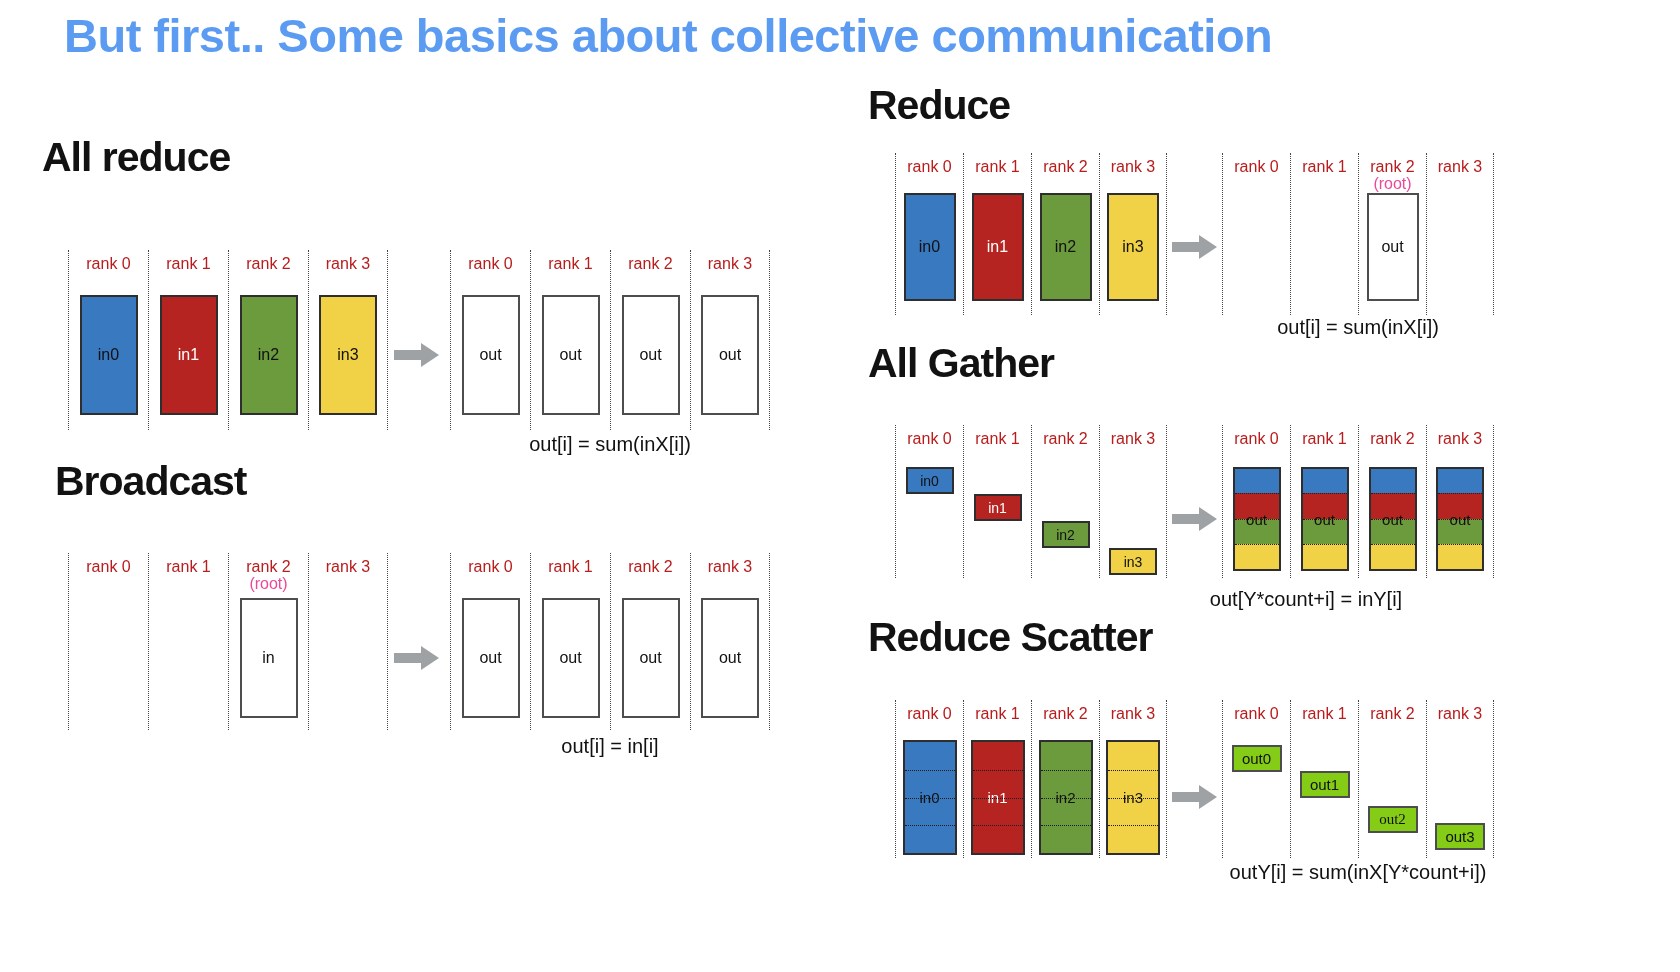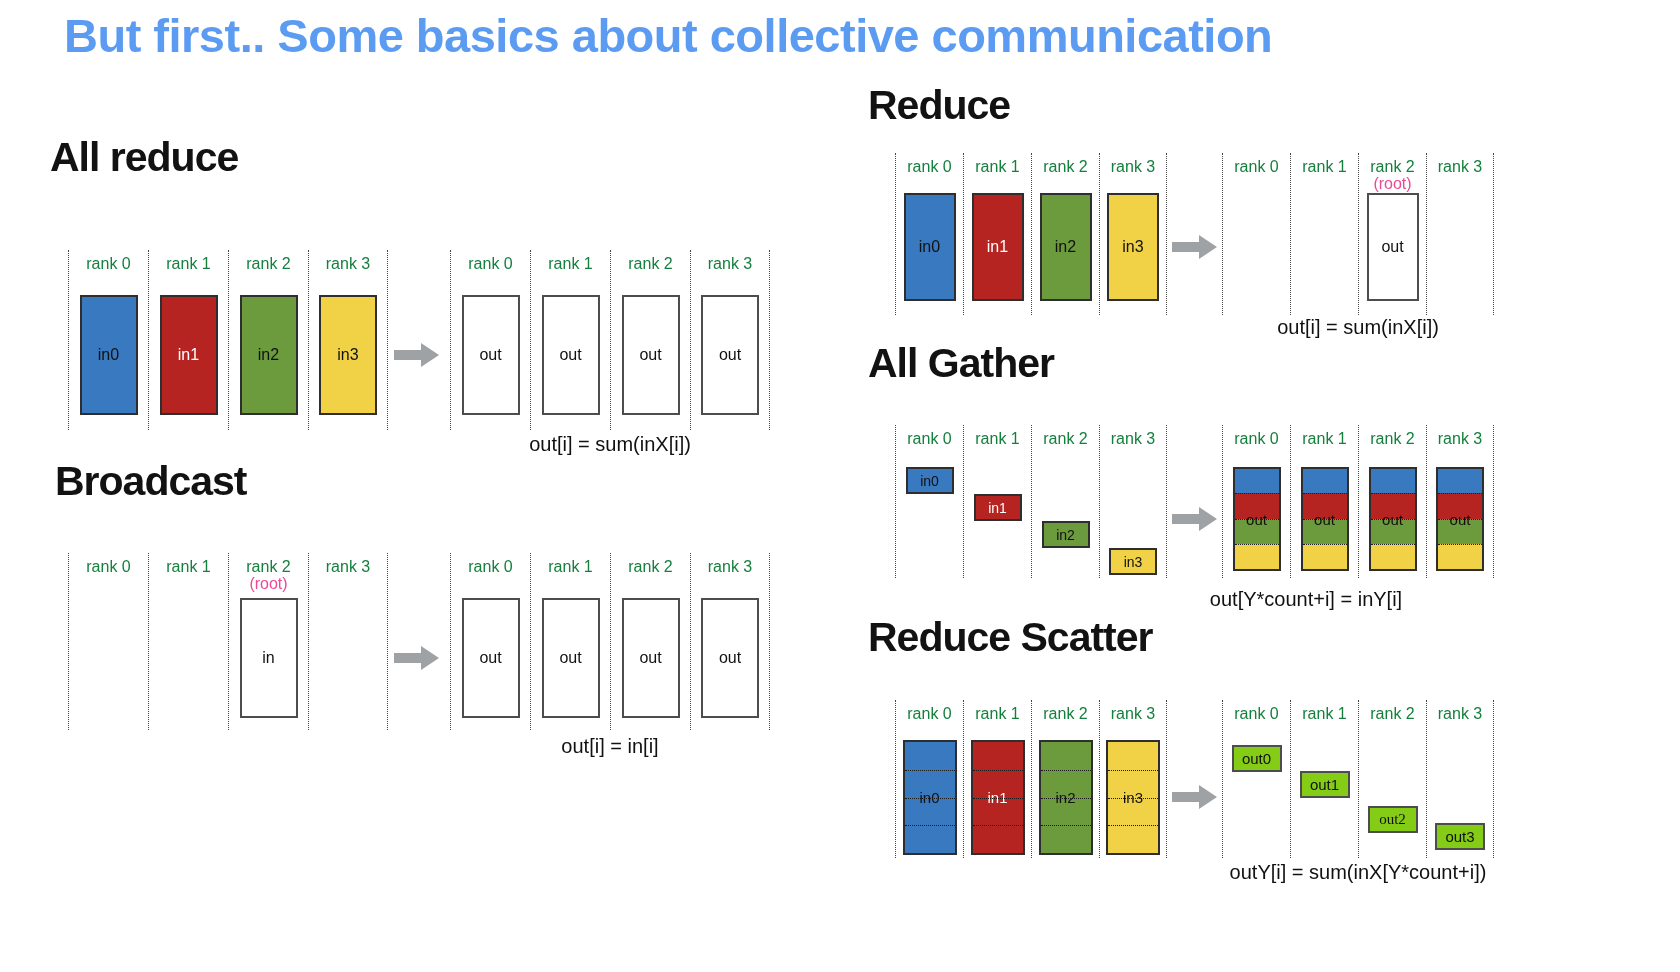--- a/index.html
+++ b/index.html
@@ -21,21 +21,21 @@
     position:absolute;margin:0;font-size:41px;font-weight:700;
     letter-spacing:-1px;color:#121212;white-space:nowrap;
   }
   .group{position:absolute;display:flex;}
   .col{position:relative;border-left:1px dotted #444;}
   .col:last-child{border-right:1px dotted #444;}
   .w80{width:80px;} .w68{width:68px;}
   .h180{height:180px;} .h177{height:177px;} .h162{height:162px;}
   .h153{height:153px;} .h158{height:158px;}
   .rank-label{
-    text-align:center;font-size:16px;color:#15803d;padding-top:4px;
+    text-align:center;font-size:16px;color:#b91c1c;padding-top:4px;
     line-height:1.2;white-space:nowrap;
   }
   .root-label{text-align:center;font-size:16px;color:#ec4899;line-height:1.05;}
   .box{
     position:absolute;left:50%;transform:translateX(-50%);
     display:flex;align-items:center;justify-content:center;
   }
   .cbox{width:58px;height:120px;top:45px;border:2px solid #2e2e2e;font-size:16px;color:#111;}
   .obox{width:58px;height:120px;top:45px;border:2px solid #4d4d4d;background:#fff;font-size:16px;color:#111;}
   #rd .cbox,#rd .obox{width:52px;height:108px;top:40px;}
@@ -58,21 +58,21 @@
   .t-white{color:#ffffff;}
   .arrow{position:absolute;width:46px;height:26px;}
   .formula{position:absolute;font-size:20px;color:#111;text-align:center;white-space:nowrap;}
 </style>
 </head>
 <body>
 
 <h1 class="title">But first.. Some basics about collective communication</h1>
 
 <div id="ar">
-  <h2 class="h2" style="left:50px;top:134px;text-align:center;">All reduce</h2>
+  <h2 class="h2" style="left:42px;top:134px;text-align:center;">All reduce</h2>
 
   <div class="group" style="left:68px;top:250px;">
     <div class="col w80 h180">
       <div class="rank-label">rank 0</div>
       <div class="box cbox c-blue">
           <span>in0</span>
         </div>
     </div>
     <div class="col w80 h180">
       <div class="rank-label">rank 1</div>

